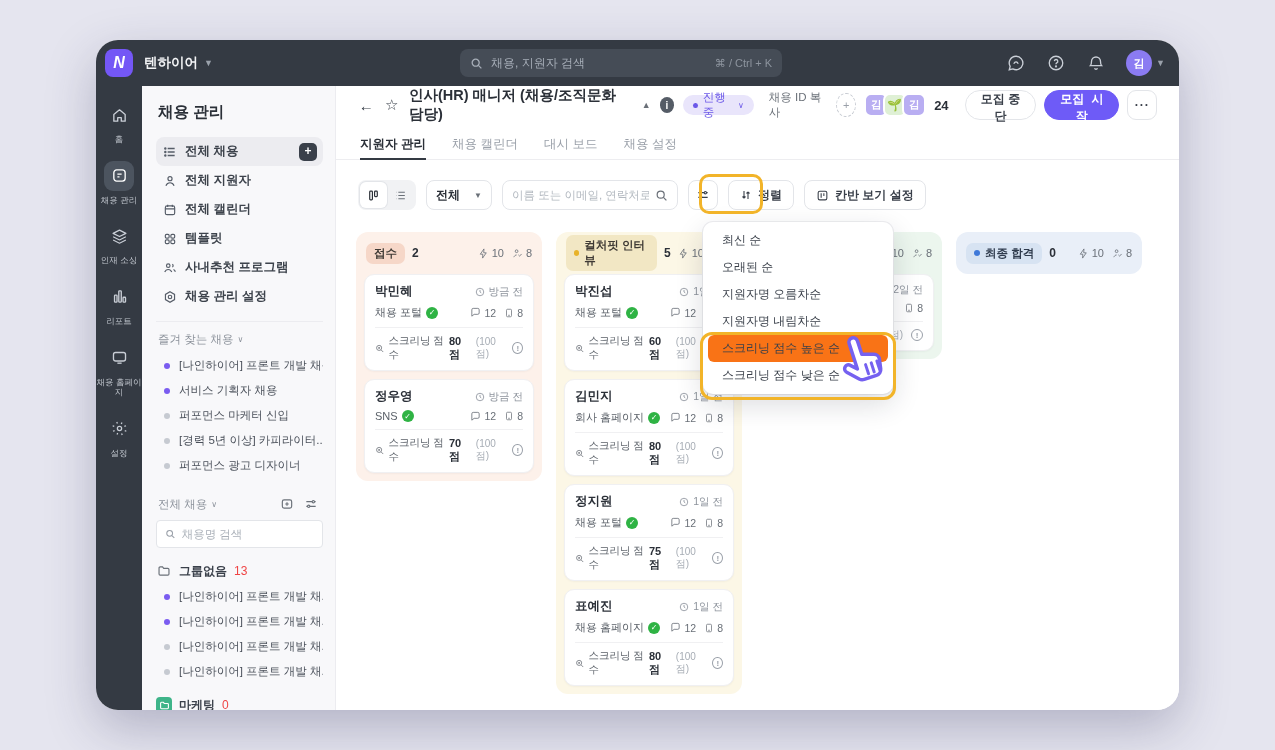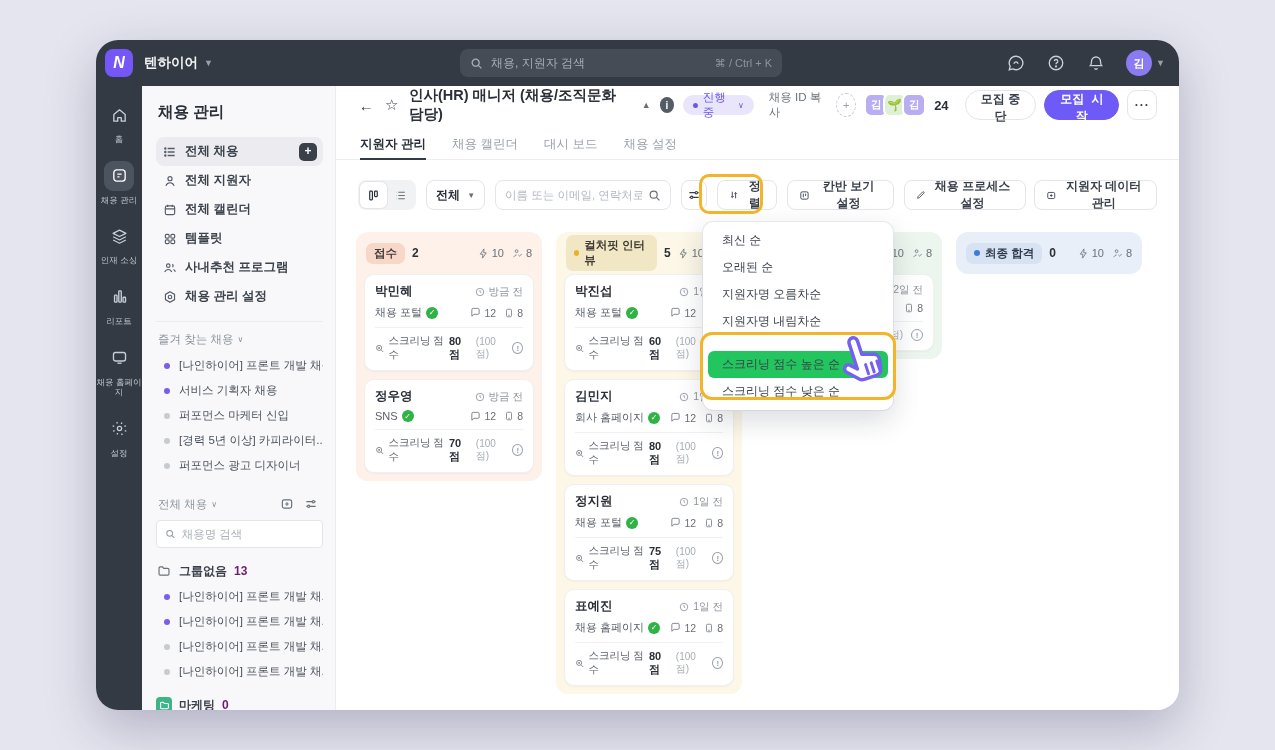--- a/index.html
+++ b/index.html
@@ -38,21 +38,21 @@
   .sb-sec .chev { font-size:8px; }
   .sb-sec .spacer { flex:1; }
   .sb-mini { width:20px; height:20px; border:0; background:transparent; color:#6a7078; display:flex; align-items:center; justify-content:center; cursor:pointer; }
   .fav-item { display:flex; align-items:center; gap:9px; height:25px; padding-left:8px; font-size:11.5px; color:#4a505a; cursor:pointer; white-space:nowrap; overflow:hidden; }
   .dot { width:6px; height:6px; border-radius:50%; flex:0 0 6px; }
   .dot.purple { background:#7a5cf0; } .dot.gray { background:#c6cad1; }
   .sb-search { display:flex; align-items:center; gap:6px; height:28px; background:#fff; border:1px solid #e3e5e9; border-radius:4px; padding:0 8px; color:#9aa0a9; font-size:11.5px; margin:4px 0 10px 0; }
   .sb-search input { border:0; outline:0; width:100%; font-size:11.5px; color:#3d434c; background:transparent; font-family:inherit; }
   .sb-search input::placeholder { color:#aab0b8; }
   .grp { display:flex; align-items:center; gap:7px; height:26px; font-size:12px; font-weight:700; color:#3a404a; }
-  .grp .cnt { color:#701a75; font-weight:700; }
+  .grp .cnt { color:#ef4444; font-weight:400; }
   .grp-ico { width:16px; height:16px; border-radius:4px; display:flex; align-items:center; justify-content:center; color:#6a7078; }
   .grp-ico.green { background:#3eb489; color:#fff; }
 
   
   .main { position:absolute; left:240px; top:46px; width:843px; height:624px; background:#fff; }
   .mhead { position:absolute; left:0; top:0; width:100%; height:38px; display:flex; align-items:center; padding:0 22px; gap:9px; }
   .mh-ico { color:#3a404a; font-size:15px; width:18px; text-align:center; cursor:pointer; }
   .mh-title { font-size:14.5px; font-weight:800; }
   .mh-caret { font-size:9px; color:#6a7078; }
   .info-dot { width:16px; height:16px; border-radius:50%; background:#555c66; color:#fff; font-size:10px; font-weight:700; display:flex; align-items:center; justify-content:center; }
@@ -115,21 +115,21 @@
   .mini { display:flex; align-items:center; gap:3px; }
   .card-div { border-top:1px solid #f0f0f2; margin:7px 0 6px 0; }
   .card-r3 { display:flex; align-items:center; gap:4px; font-size:10.5px; color:#5b6169; }
   .score-val { margin-left:auto; font-weight:800; color:#2b3038; font-size:11px; }
   .score-max { color:#a7adb5; font-size:10px; margin-left:3px; }
   .excl { width:12px; height:12px; border-radius:50%; border:1px solid #9aa0a9; color:#9aa0a9; font-size:8px; font-weight:700; display:flex; align-items:center; justify-content:center; margin-left:4px; }
 
   
   .dropdown { position:absolute; left:367px; top:136px; width:190px; background:#fff; border-radius:10px; box-shadow:0 10px 28px rgba(25,30,50,.16), 0 0 0 1px #f0f0f2; padding:5px 0; z-index:5; }
   .dd-item { height:27px; display:flex; align-items:center; padding:0 14px; font-size:12px; color:#3a404a; cursor:pointer; margin:0 5px; border-radius:6px; }
-  .dd-item.hover { background:#22c55e;margin-top:16px; }
+  .dd-item.hover { background:#f97316; }
   .ring { position:absolute; border:3px solid #f2b429; border-radius:12px; pointer-events:none; z-index:6; }
   .ring.sort { left:363px; top:88px; width:64px; height:40px; border-radius:10px; }
   .ring.menu { left:364px; top:246px; width:196px; height:68px; }
   .cursor { position:absolute; left:496px; top:246px; z-index:7; transform:rotate(-18deg); }
   svg { display:block; }
 </style>
 </head>
 <body>
 
 <div class="window">
@@ -461,35 +461,20 @@
           </svg>
         <span>정렬</span>
       </button>
       <button class="tool-btn">
         <svg width="13" height="13" viewBox="0 0 24 24" fill="none" stroke="currentColor" stroke-width="2">
             <rect x="4" y="4" width="16" height="16" rx="3"></rect>
             <path d="M9.5 8v8M14.5 8v5"></path>
           </svg>
         <span>칸반 보기 설정</span>
       </button>
-      <span class="tb-right">
-        <button class="tool-btn">
-          <svg width="12" height="12" viewBox="0 0 24 24" fill="none" stroke="currentColor" stroke-width="2">
-              <path d="m4 20 1-4L16.5 4.5a2.1 2.1 0 0 1 3 3L8 19z" stroke-linejoin="round"></path>
-            </svg>
-          <span>채용 프로세스 설정</span>
-        </button>
-        <button class="tool-btn">
-          <svg width="13" height="13" viewBox="0 0 24 24" fill="none" stroke="currentColor" stroke-width="2">
-              <rect x="4" y="5" width="16" height="14" rx="3"></rect>
-              <path d="M12 9v6M9 12h6"></path>
-            </svg>
-          <span>지원자 데이터 관리</span>
-        </button>
-      </span>
     </div>
 
     <section class="col c0">
       <div class="col-head">
         <span class="col-badge">접수</span>
         <span class="col-count">2</span>
         <span class="col-stats">
           <span class="col-stat">
               <svg width="11" height="11" viewBox="0 0 24 24" fill="none" stroke="currentColor" stroke-width="1.8">
                 <path d="M13 2 5 13.5h5.5L10 22l8-11.5h-5.5z" stroke-linejoin="round"></path>

